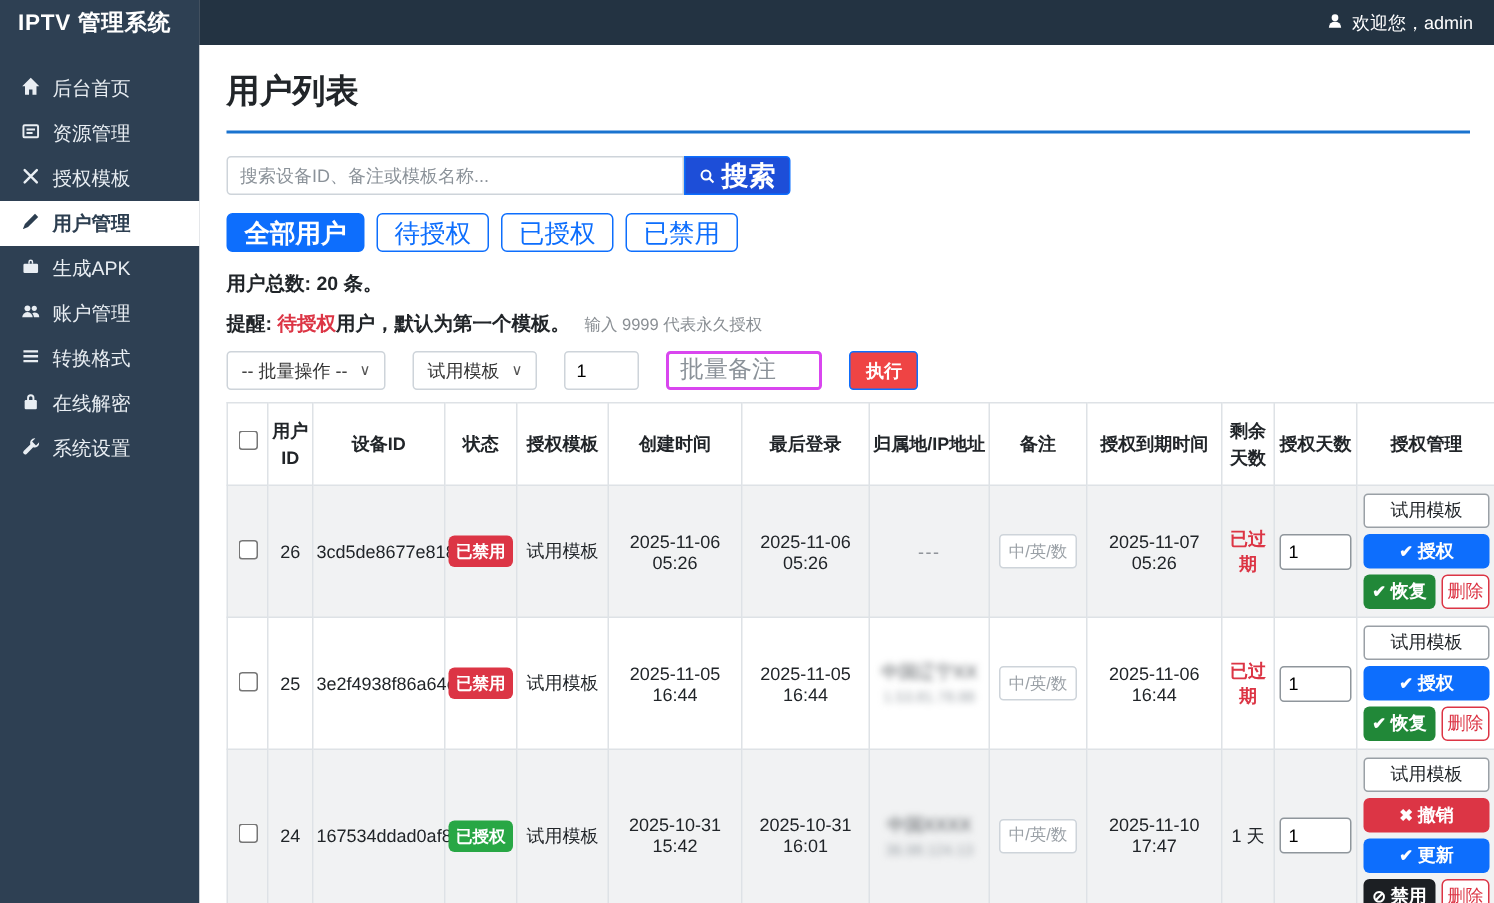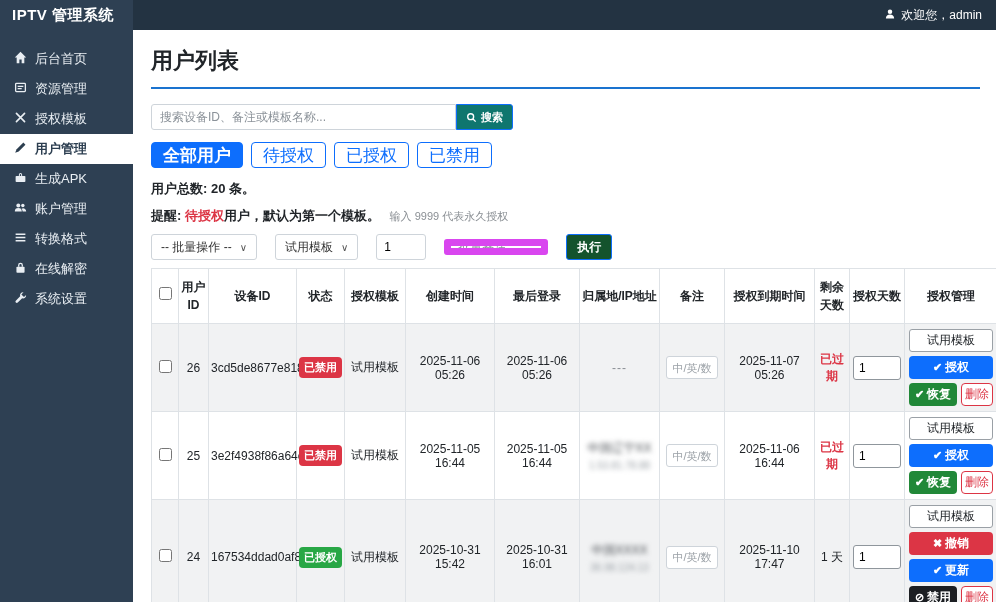--- a/index.html
+++ b/index.html
@@ -26,22 +26,22 @@
   .content { flex:1; background:#fff; padding:16px 16px 0 18px; overflow:hidden; }
 
   .page-title { font-size:22px; color:#212529; padding-bottom:11px;
     border-bottom:2px solid #1a73cf; margin-bottom:15px; font-weight:600; }
 
   
   .search-row { display:flex; margin-bottom:12px; }
   .search-input { width:305px; height:26px; border:1px solid #ced4da; border-radius:3px 0 0 3px;
     padding:0 8px; font-size:12px; color:#333; outline:none; }
   .search-input::placeholder { color:#8b9299; }
-  .search-btn { height:26px; padding:0 9px; background:#0f766e; color:#fff; border:1px solid #0d6efd;
-    border-radius:0 3px 3px 0; font-size:11px; display:flex; align-items:center; gap:4px;
+  .search-btn { height:26px; padding:0 9px; background:#1d4ed8; color:#fff; border:1px solid #0d6efd;
+    border-radius:0 3px 3px 0; font-size:18px; display:flex; align-items:center; gap:4px;
     cursor:pointer; font-weight:bold; }
   .search-btn svg { width:11px; height:11px; }
 
   
   .filter-row { display:flex; gap:8px; margin-bottom:12px; }
   .tab-btn { height:26px; padding:0 11px; font-size:17px; border-radius:4px; cursor:pointer;
     background:#fff; border:1px solid #0d6efd; color:#0d6efd; }
   .tab-btn.active { background:#0d6efd; color:#fff; font-weight:bold; }
 
   .summary { font-size:13px; color:#212529; font-weight:600; margin-bottom:9px; }
@@ -49,24 +49,24 @@
   .notice .hl { color:#dc3545; }
   .notice .hint { font-size:11px; color:#8a8f94; font-weight:normal; margin-left:6px; }
 
   
   .batch-row { display:flex; gap:18px; margin-bottom:8px; align-items:center; }
   .select-box { height:26px; border:1px solid #ced4da; border-radius:3px; background:#fff;
     display:flex; align-items:center; gap:8px; padding:0 9px; font-size:12px; color:#333; cursor:pointer; }
   .select-box .chev { font-size:10px; color:#555; }
   .batch-days { width:50px; height:26px; border:1px solid #ced4da; border-radius:3px;
     padding:0 7px; font-size:12px; }
-  .batch-remark { width:104px; height:16px; border:7px solid #d946ef; border-radius:3px;
-    padding:0 7px; font-size:12px; }
+  .batch-remark { width:104px; height:26px; border:2px solid #d946ef; border-radius:3px;
+    padding:0 7px; font-size:16px; }
   .batch-remark::placeholder { color:#8b9299; }
-  .exec-btn { height:26px; padding:0 10px; background:#14532d; border:1px solid #0d6efd;
+  .exec-btn { height:26px; padding:0 10px; background:#ef4444; border:1px solid #0d6efd;
     color:#fff; font-size:12px; border-radius:3px; cursor:pointer; font-weight:bold; }
 
   
   table { border-collapse:collapse; table-layout:fixed; width:846px; font-size:12px; color:#212529; }
   th,td { border:1px solid #dee2e6; text-align:center; vertical-align:middle; padding:3px 2px; }
   th { font-weight:bold; height:55px; background:#fff; line-height:1.5; }
   tr.stripe td { background:#f1f2f3; }
   .row-h1 td { height:75px; } .row-h2 td { height:67px; } .row-h3 td { height:96px; }
 
   .badge { display:inline-block; padding:3px 5px; border-radius:4px; color:#fff; font-size:11px; font-weight:bold; }

